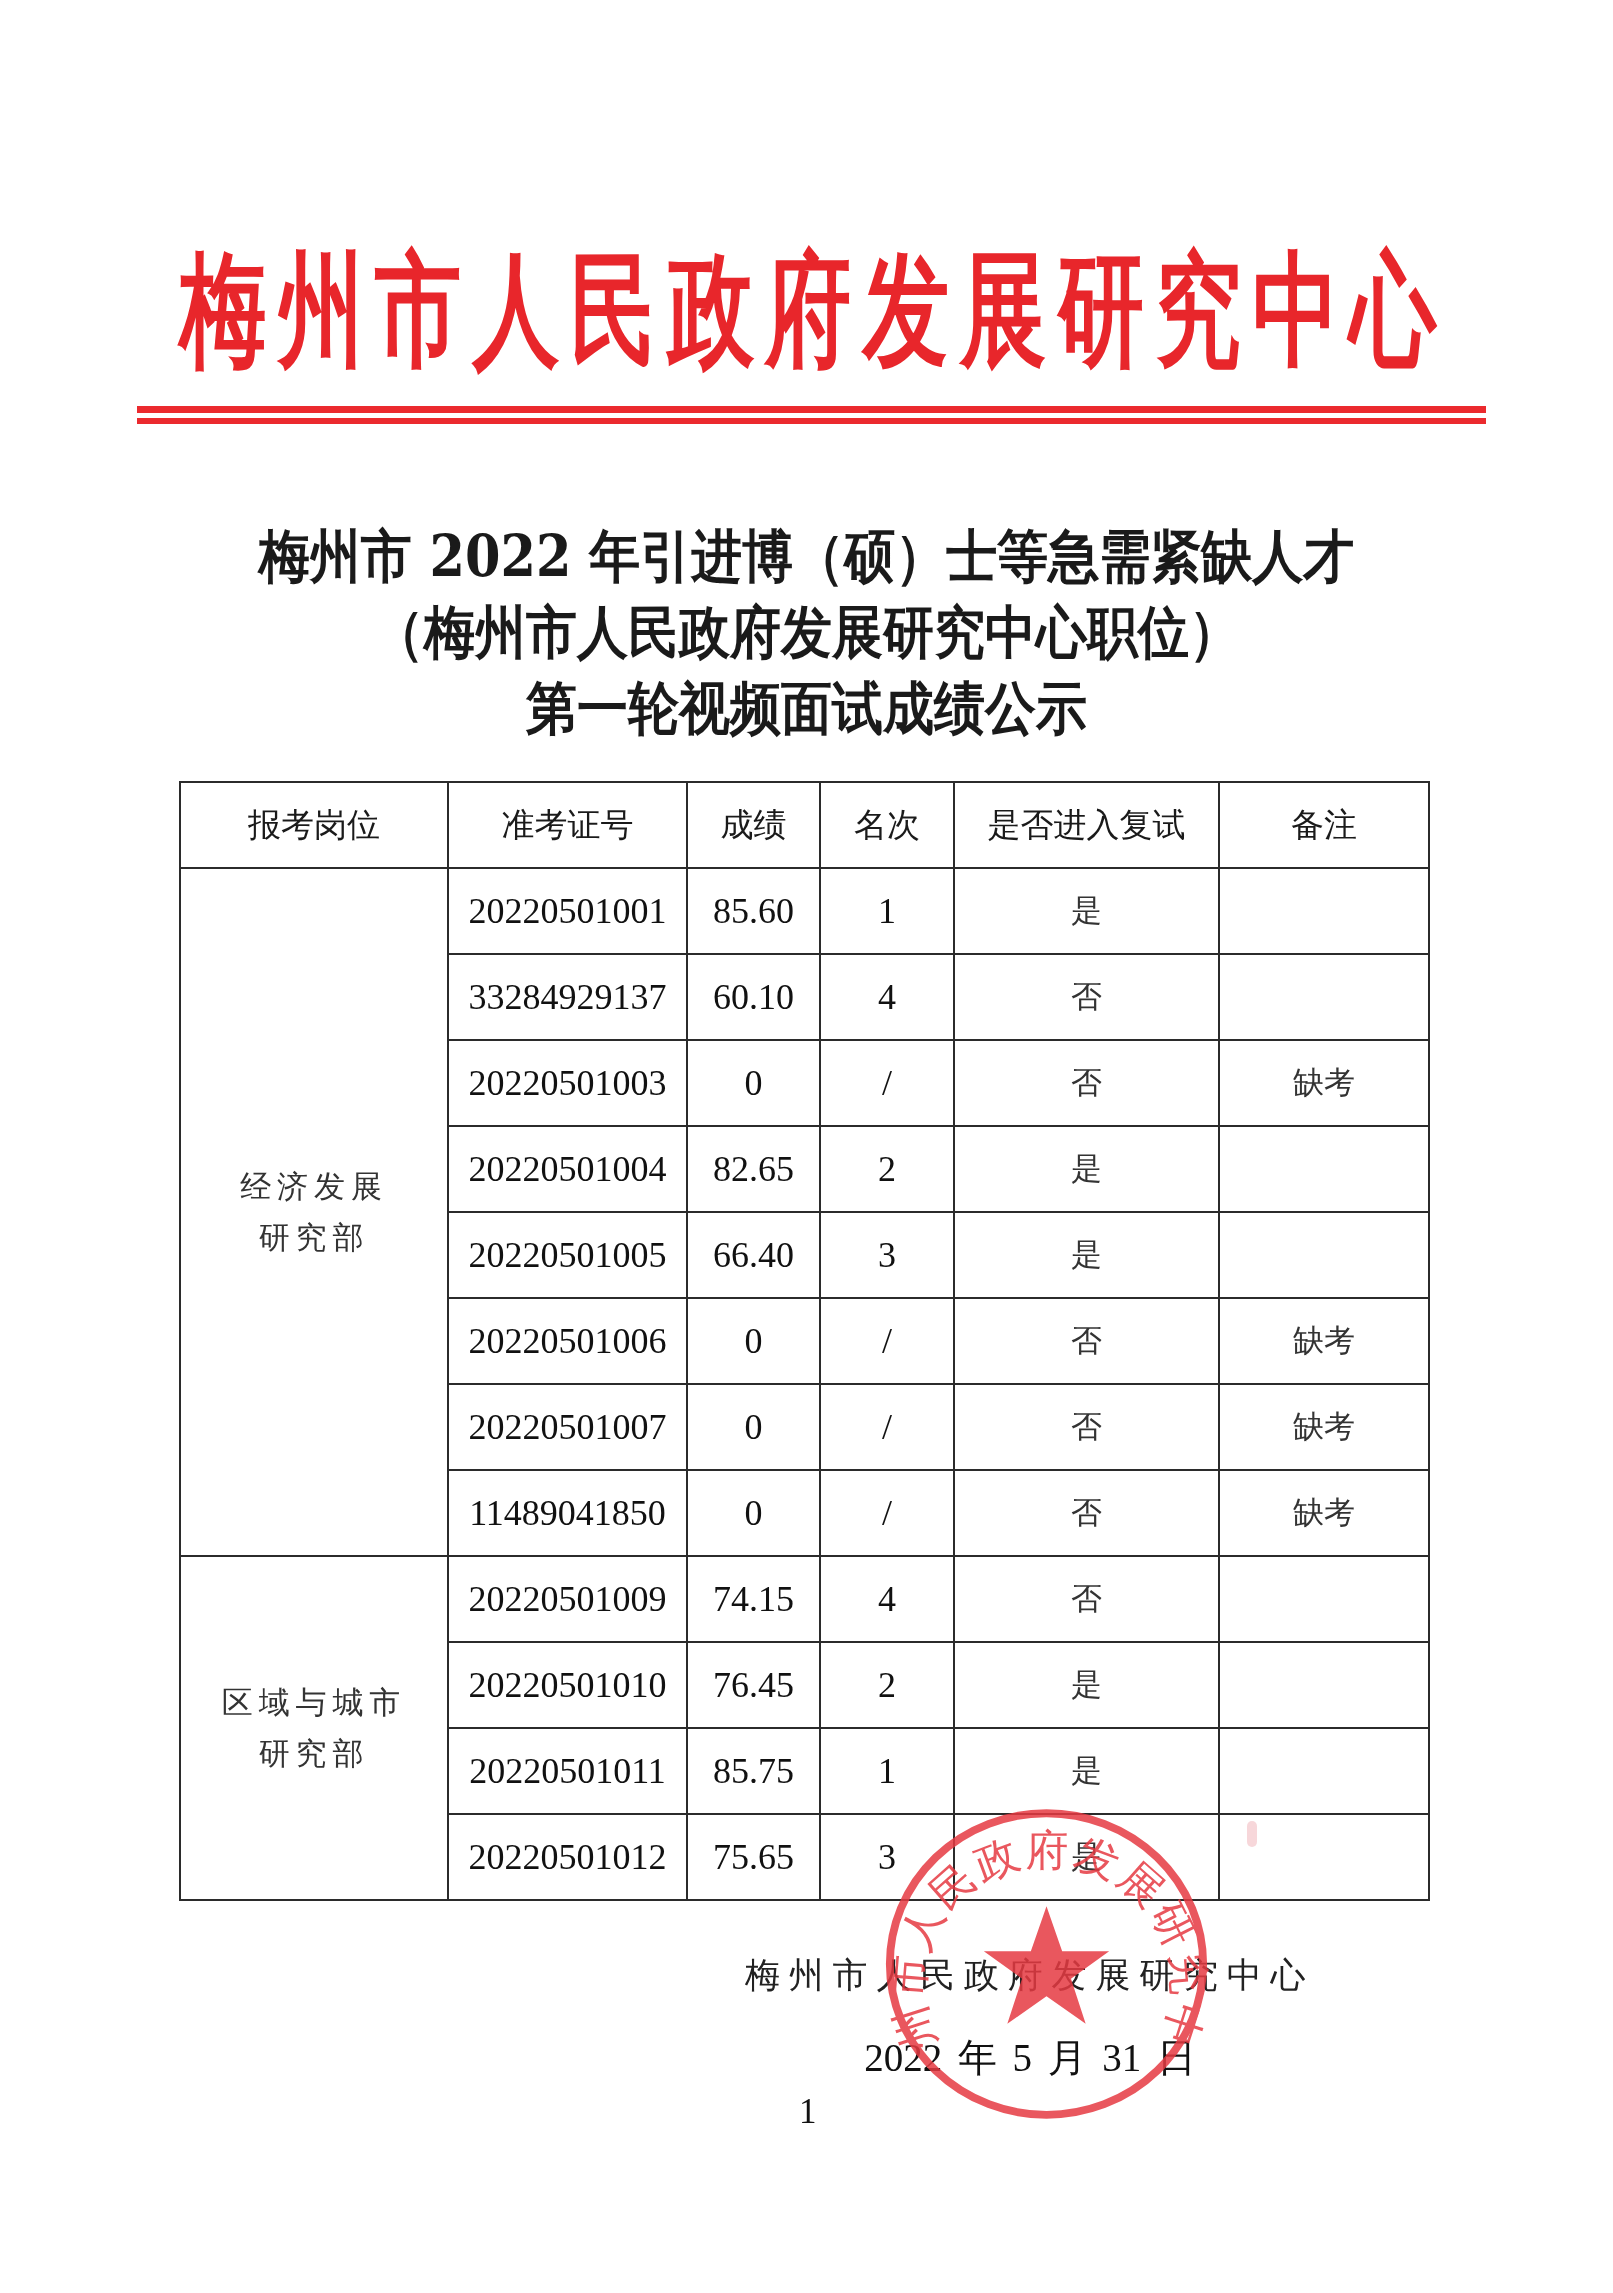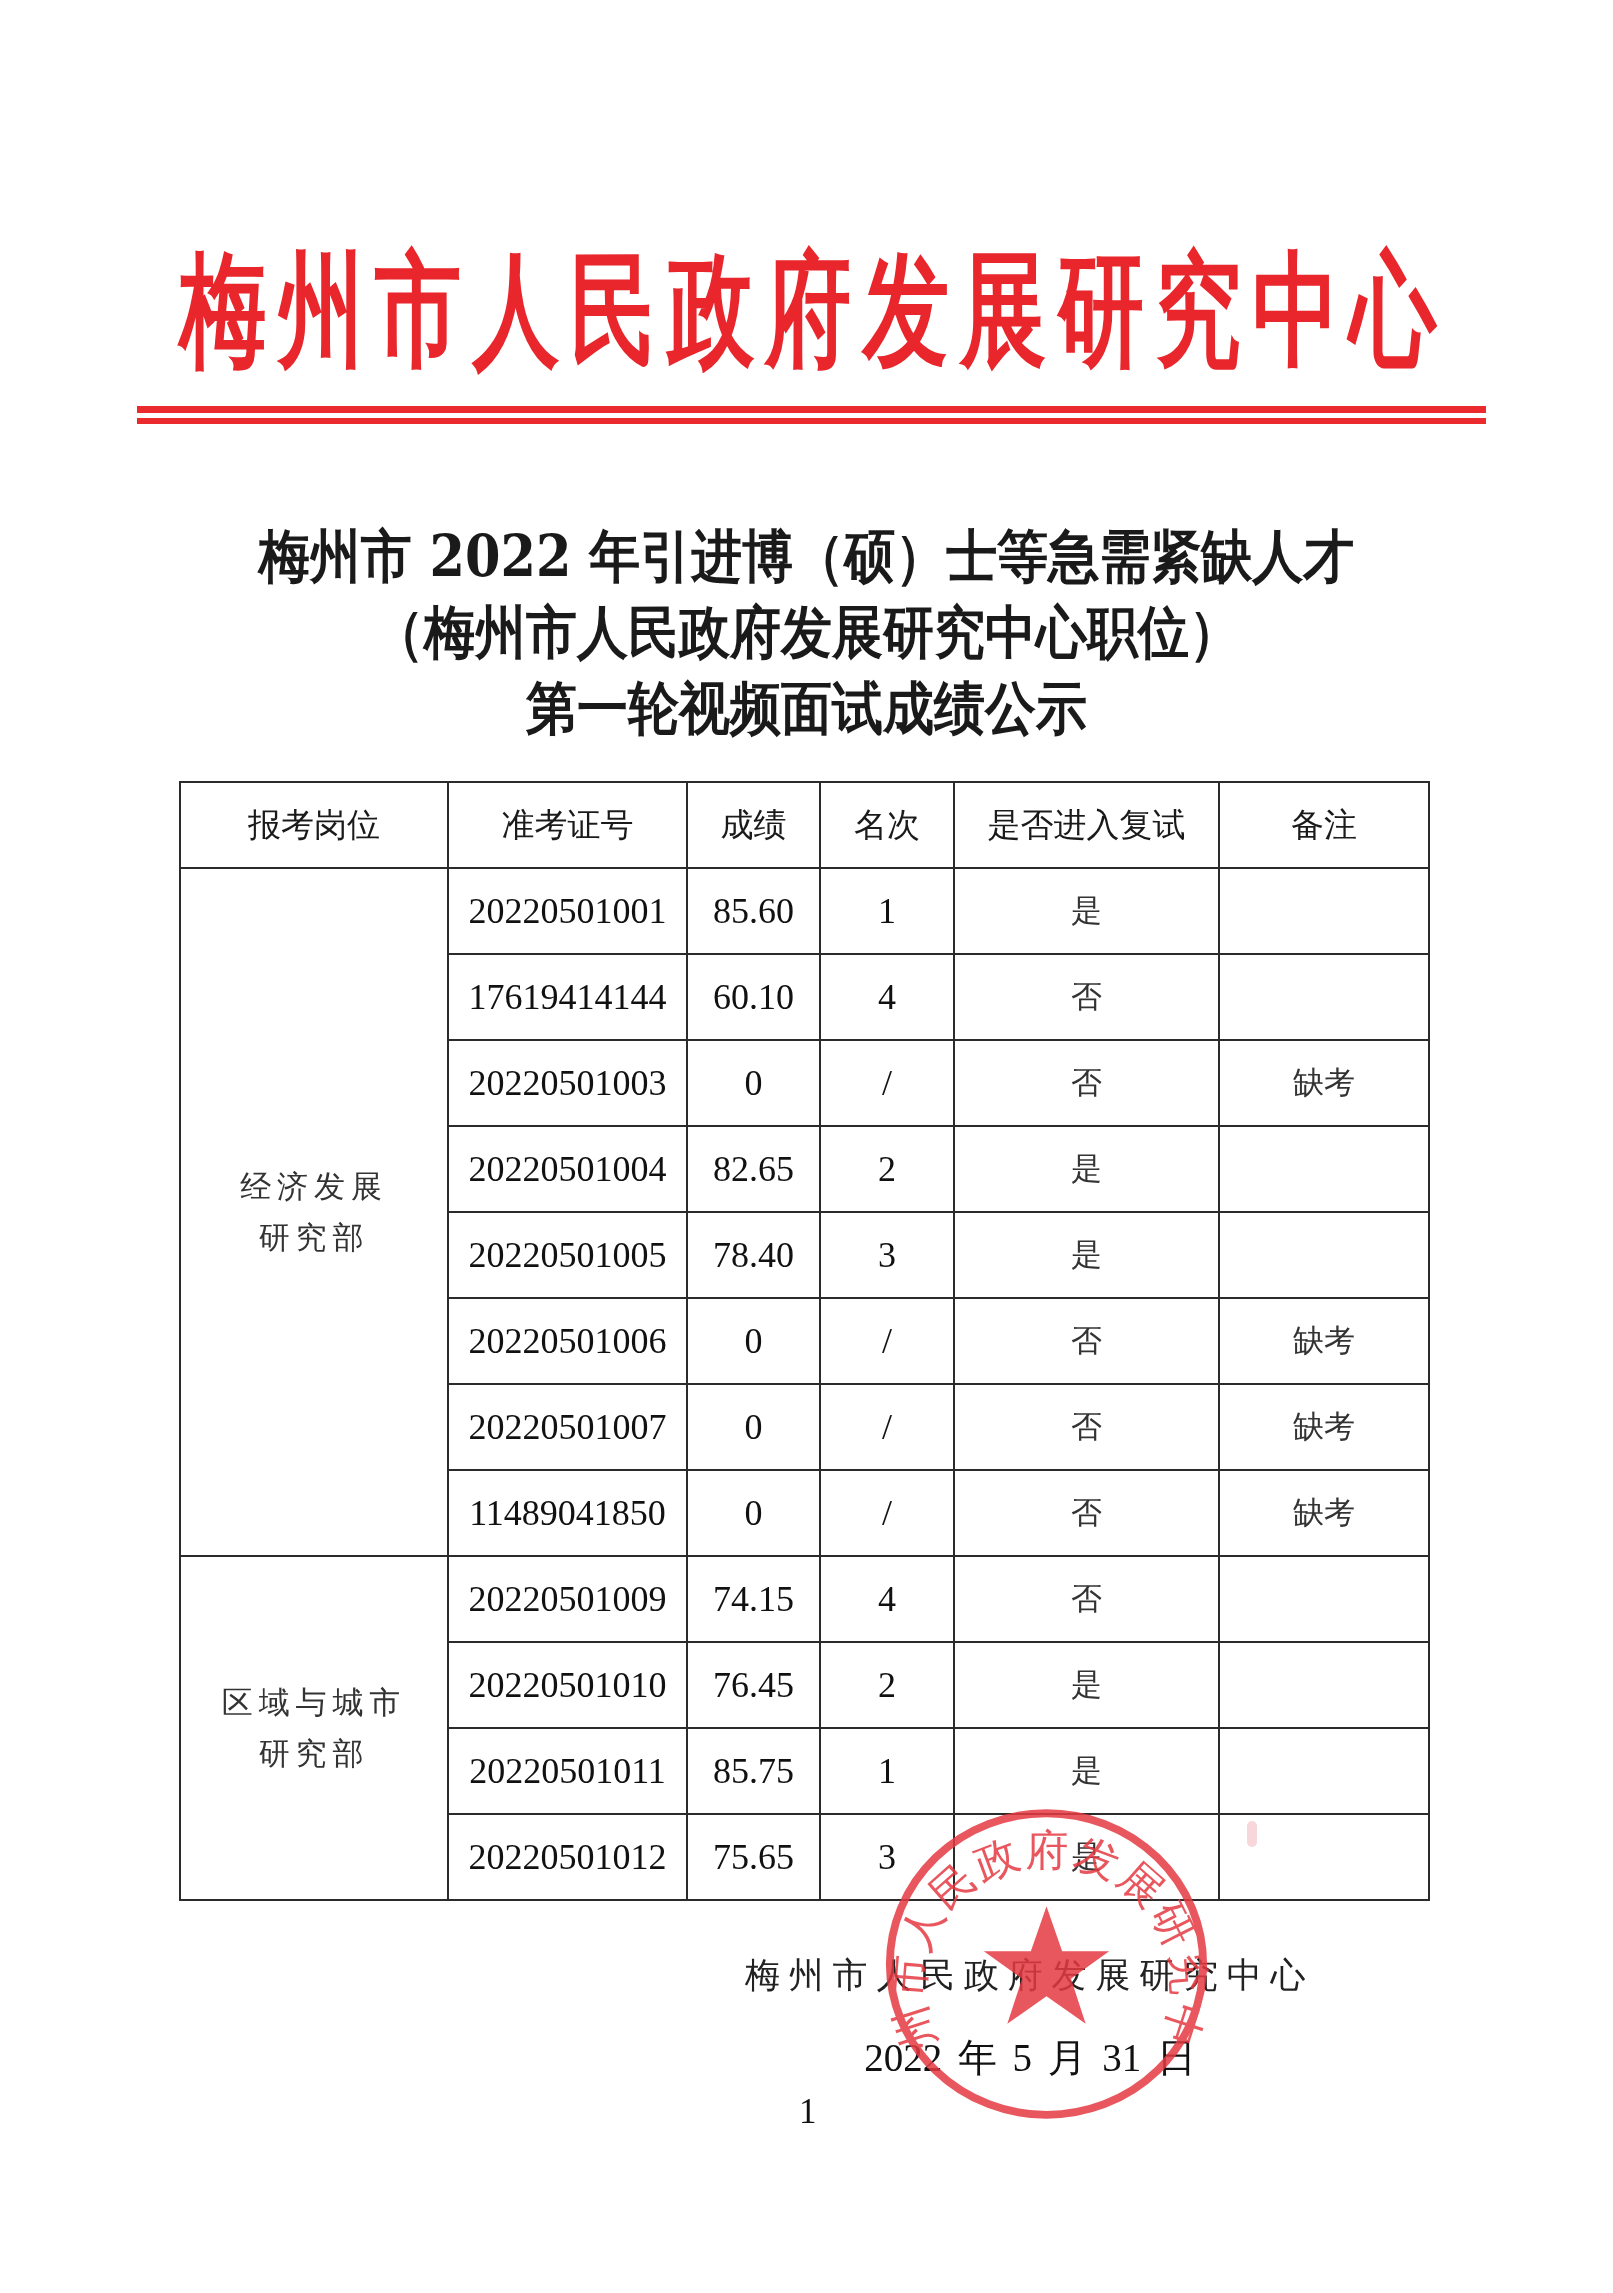--- a/index.html
+++ b/index.html
@@ -98,21 +98,21 @@
         <div>经济发展</div>
         <div>研究部</div>
       </td>
       <td class="num">20220501001</td>
       <td class="num">85.60</td>
       <td class="num">1</td>
       <td class="cjk">是</td>
       <td class="cjk"></td>
     </tr>
     <tr>
-      <td class="num">17619414144</td>
+      <td class="num">33284929137</td>
       <td class="num">60.10</td>
       <td class="num">4</td>
       <td class="cjk">否</td>
       <td class="cjk"></td>
     </tr>
     <tr>
       <td class="num">20220501003</td>
       <td class="num">0</td>
       <td class="num">/</td>
       <td class="cjk">否</td>
@@ -120,21 +120,21 @@
     </tr>
     <tr>
       <td class="num">20220501004</td>
       <td class="num">82.65</td>
       <td class="num">2</td>
       <td class="cjk">是</td>
       <td class="cjk"></td>
     </tr>
     <tr>
       <td class="num">20220501005</td>
-      <td class="num">78.40</td>
+      <td class="num">66.40</td>
       <td class="num">3</td>
       <td class="cjk">是</td>
       <td class="cjk"></td>
     </tr>
     <tr>
       <td class="num">20220501006</td>
       <td class="num">0</td>
       <td class="num">/</td>
       <td class="cjk">否</td>
       <td class="cjk">缺考</td>

